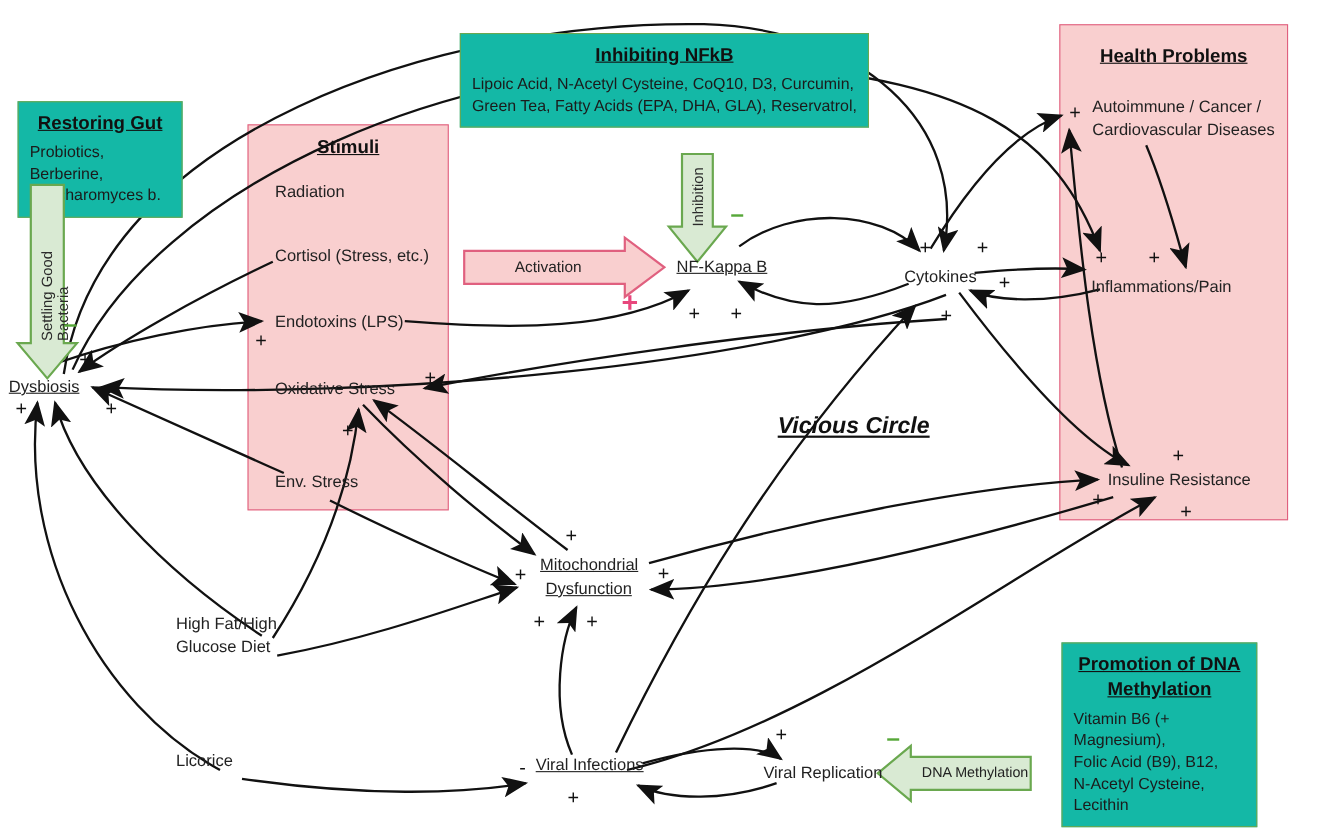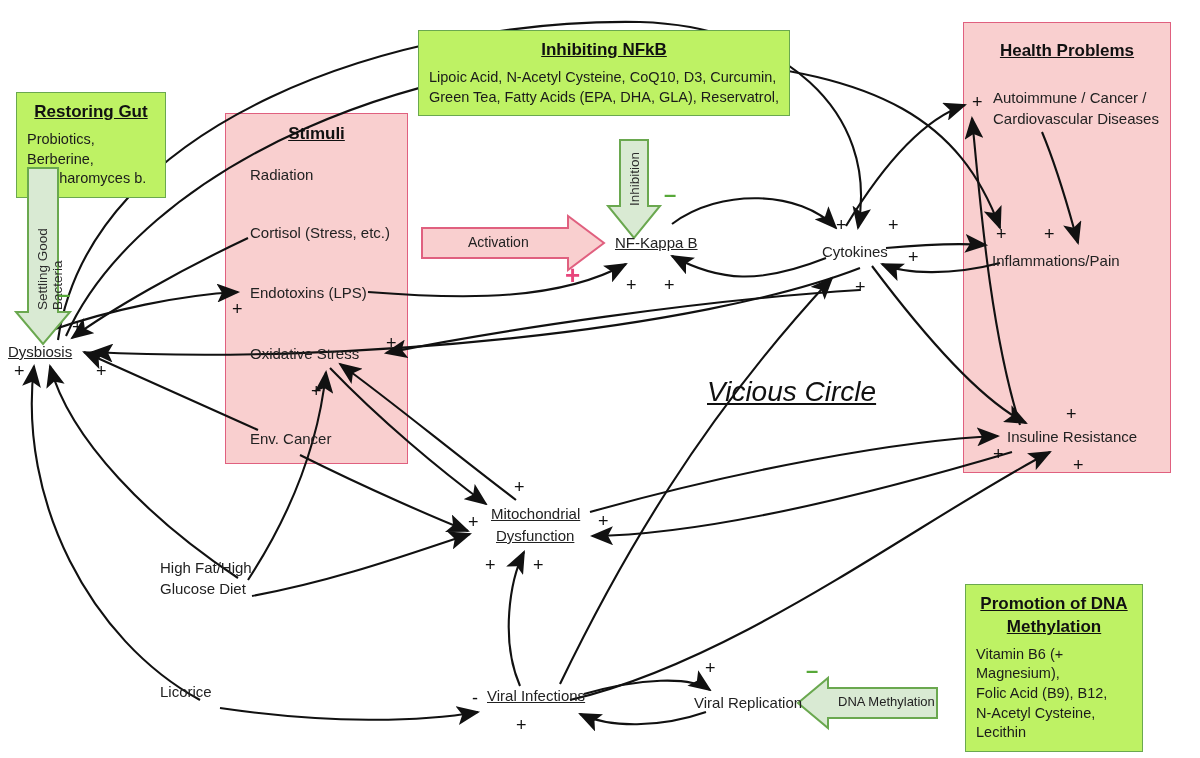--- a/index.html
+++ b/index.html
@@ -3,27 +3,27 @@
 <meta charset="utf-8">
 <style>
   html,body{margin:0;padding:0;background:#ffffff;}
   body{font-family:"Liberation Sans","DejaVu Sans",sans-serif;}
   #canvas{position:relative;width:1200px;height:758px;background:#fff;overflow:hidden;}
   svg.layer{position:absolute;left:0;top:0;width:1200px;height:758px;}
   .nodeLabel{position:absolute;font-size:15px;color:#222;line-height:1.15;white-space:nowrap;}
   .nodeLabel.u{text-decoration:underline;}
   .nodeLabel.center{text-align:center;}
   .boxTitle{font-weight:bold;font-size:17px;text-decoration:underline;text-align:center;display:block;margin-bottom:6px;color:#111;}
-  .greenBox{position:absolute;background:#bef264;border:1.6px solid #6aa84f;box-sizing:border-box;padding:8px 10px;color:#1b1b1b;font-size:14.5px;line-height:1.35;}
+  .greenBox{position:absolute;background:#14b8a6;border:1.6px solid #6aa84f;box-sizing:border-box;padding:8px 10px;color:#1b1b1b;font-size:14.5px;line-height:1.35;}
   .pinkBox{position:absolute;background:#f9cfcf;border:1.8px solid #e0607f;box-sizing:border-box;}
   .pinkTitle{position:absolute;font-weight:bold;font-size:17px;text-decoration:underline;color:#111;text-align:center;}
   .sign{position:absolute;font-size:18px;color:#111;line-height:1;}
   .sign.green{color:#57a839;font-weight:bold;font-size:22px;}
   .sign.pinkplus{color:#e8467c;font-weight:bold;font-size:26px;}
-  .vicious{position:absolute;font-style:italic;font-weight:normal;font-size:28px;text-decoration:underline;color:#111;}
+  .vicious{position:absolute;font-style:italic;font-weight:bold;font-size:21px;text-decoration:underline;color:#111;}
   .vlabel{position:absolute;writing-mode:vertical-rl;transform:rotate(180deg);font-size:13.5px;color:#2b2b2b;}
   .arrowTxt{position:absolute;font-size:14px;color:#222;}
 </style>
 </head>
 <body>
 
 <div id="canvas">
 
   <div class="pinkBox" style="left:225px;top:113px;width:183px;height:351px;"></div>
   <div class="pinkBox" style="left:963px;top:22px;width:208px;height:451px;"></div>
@@ -157,21 +157,21 @@
   <div class="nodeLabel" style="left:992px;top:252px;">Inflammations/Pain</div>
   <div class="nodeLabel" style="left:1007px;top:428px;">Insuline Resistance</div>
 
   <div class="nodeLabel u" style="left:491px;top:505px;">Mitochondrial</div>
   <div class="nodeLabel u" style="left:496px;top:527px;">Dysfunction</div>
 
   <div class="nodeLabel" style="left:250px;top:166px;">Radiation</div>
   <div class="nodeLabel" style="left:250px;top:224px;">Cortisol (Stress, etc.)</div>
   <div class="nodeLabel" style="left:250px;top:284px;">Endotoxins (LPS)</div>
   <div class="nodeLabel" style="left:250px;top:345px;">Oxidative Stress</div>
-  <div class="nodeLabel" style="left:250px;top:430px;">Env. Cancer</div>
+  <div class="nodeLabel" style="left:250px;top:430px;">Env. Stress</div>
 
   <div class="nodeLabel" style="left:160px;top:559px;">High Fat/High</div>
   <div class="nodeLabel" style="left:160px;top:580px;">Glucose Diet</div>
 
   <div class="nodeLabel" style="left:160px;top:683px;">Licorice</div>
 
   <div class="nodeLabel u" style="left:487px;top:687px;">Viral Infections</div>
   <div class="nodeLabel" style="left:694px;top:694px;">Viral Replication</div>
 
   <div class="sign" style="left:472px;top:689px;">-</div>

